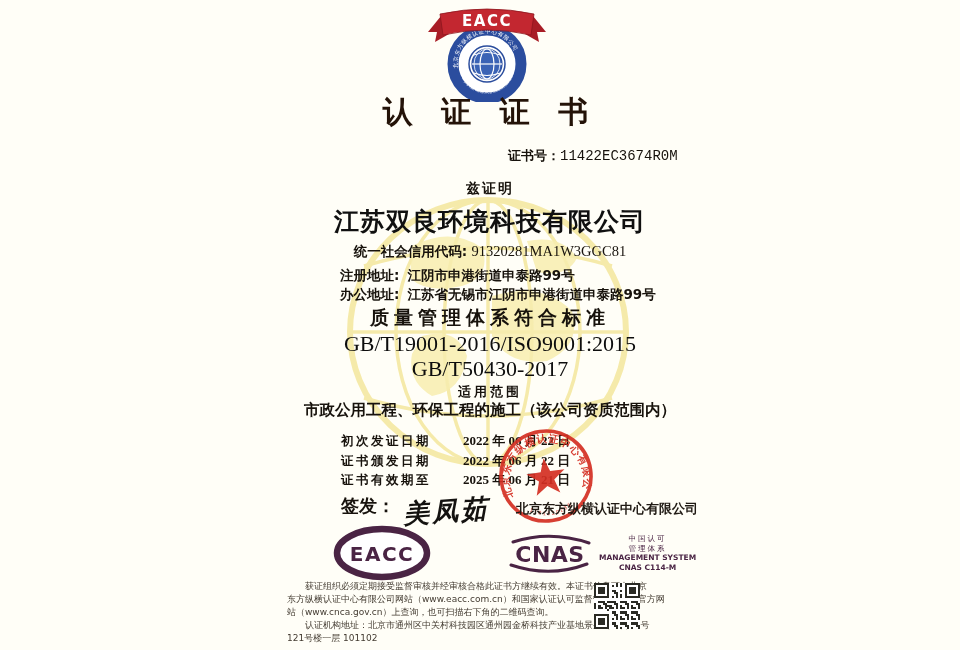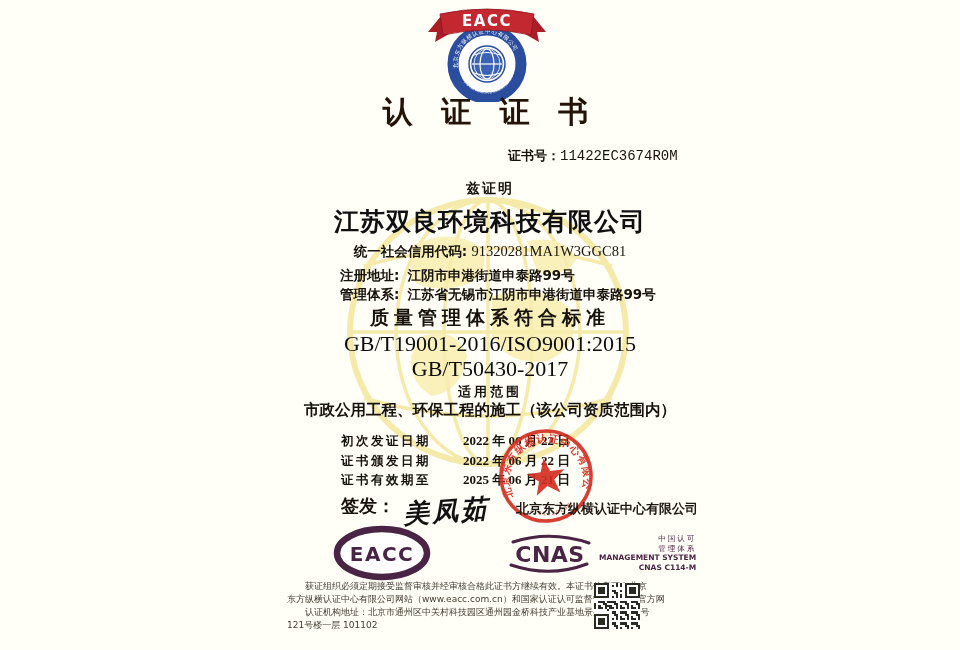--- a/index.html
+++ b/index.html
@@ -39,21 +39,21 @@
   .signline{left:341px;top:494px;text-align:left;}
   .signline .lab{font-size:18px;font-weight:bold;vertical-align:8px;text-align:right;}
   .signature{display:inline-block;font-size:26px;font-weight:bold;font-style:italic;
     transform:rotate(-4deg);letter-spacing:3px;margin-left:8px;color:#141210;}
   
   .seal{left:497px;top:427px;width:98px;height:98px;opacity:.92;}
   .sealcap{left:516px;top:500px;font-size:13px;font-weight:bold;color:#201a14;}
   
   .eaccoval{left:333px;top:525px;width:98px;height:56px;}
   .cnaslogo{left:505px;top:533px;width:90px;height:42px;}
-  .cnastext{left:599px;top:534px;text-align:right;color:#4a2444;}
+  .cnastext{left:599px;top:534px;text-align:center;color:#4a2444;}
   .cnastext .cn{font-size:7.5px;line-height:9.5px;letter-spacing:2px;}
   .cnastext .en{font-size:7.5px;line-height:9.5px;font-weight:bold;}
   
   .fineprint{left:287px;top:580px;width:396px;text-align:left;font-size:9px;line-height:13px;color:#433b31;}
   .fineprint .indent{text-indent:18px;}
   .qr{left:594px;top:583px;width:46px;height:46px;}
 </style>
 </head>
 <body>
 
@@ -121,21 +121,21 @@
   <div class="abs centered credit z">
     <span class="lab">统一社会信用代码:</span>
     <span class="val">91320281MA1W3GGC81</span>
   </div>
 
   <div class="abs addr z">
     <div>
       <span class="lab">注册地址:</span><span>江阴市申港街道申泰路99号</span>
     </div>
     <div>
-      <span class="lab">管理体系:</span><span>江苏省无锡市江阴市申港街道申泰路99号</span>
+      <span class="lab">办公地址:</span><span>江苏省无锡市江阴市申港街道申泰路99号</span>
     </div>
   </div>
 
   <div class="abs centered stdhead z">质量管理体系符合标准</div>
   <div class="abs centered standards z">
     <div>GB/T19001-2016/ISO9001:2015</div>
     <div>GB/T50430-2017</div>
   </div>
 
   <div class="abs centered scopehead z">适用范围</div>
@@ -193,20 +193,21 @@
   <div class="abs cnastext z">
     <div class="cn">中国认可</div>
     <div class="cn">管理体系</div>
     <div class="en">MANAGEMENT SYSTEM</div>
     <div class="en">CNAS C114-M</div>
   </div>
 
   <div class="abs fineprint z">
     <div class="indent">获证组织必须定期接受监督审核并经审核合格此证书方继续有效。本证书信息可在北京</div>
     <div>东方纵横认证中心有限公司网站（www.eacc.com.cn）和国家认证认可监督管理委员会官方网</div>
+    <div>站（www.cnca.gov.cn）上查询，也可扫描右下角的二维码查询。</div>
     <div class="indent">认证机构地址：北京市通州区中关村科技园区通州园金桥科技产业基地景盛南四街17号</div>
     <div>121号楼一层 101102</div>
   </div>
 
   <svg class="abs qr z" viewBox="0 0 21 21" shape-rendering="crispEdges">
     <rect width="21" height="21" fill="#ffffff"></rect>
     <g id="qr-mods" fill="#2a2a24">
         <rect x="0" y="9" width="1" height="1"></rect>
         <rect x="0" y="10" width="1" height="1"></rect>
         <rect x="0" y="11" width="1" height="1"></rect>

